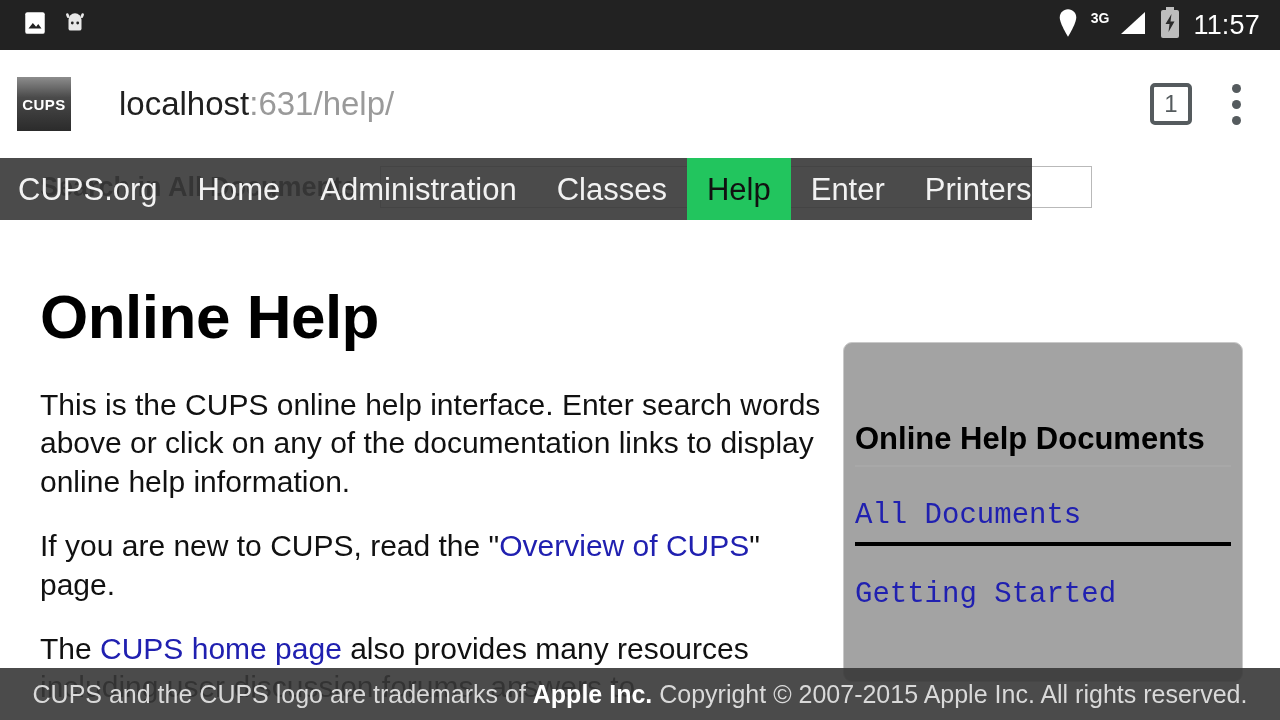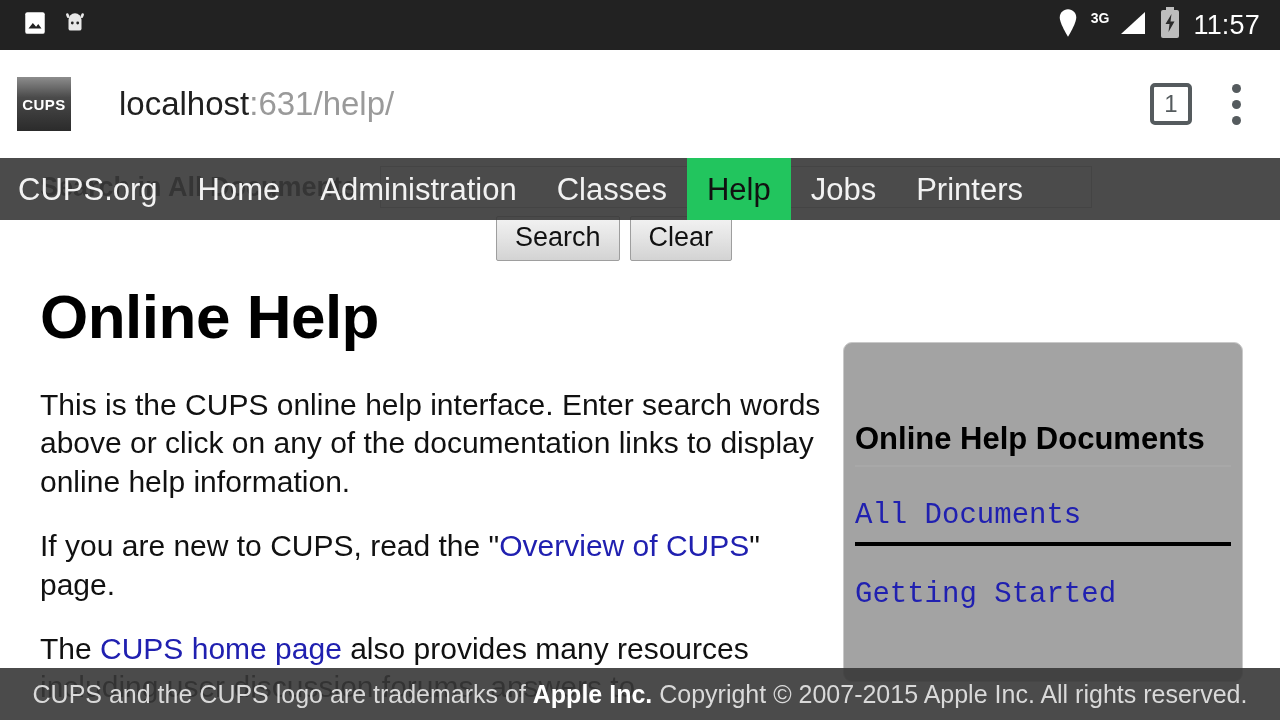--- a/index.html
+++ b/index.html
@@ -132,21 +132,21 @@
   }
   .side-link {
     display: block; font-size: 29px; color: #2020b0;
     text-decoration: none; padding-top: 32px; padding-bottom: 10px; font-family: Liberation Mono, monospace;
   }
   .side-link.current { border-bottom: 4px solid #000000; }
 
   
   #nav-bar {
     position: absolute; top: 158px; left: 0;
-    width: 1280px; height: 62px;
+    width: 1032px; height: 62px;
     background: rgba(55,55,55,0.90);
     display: flex; align-items: center;
     z-index: 20;
   }
   #nav-bar .nav-item {
     font-size: 31px; color: #f2f2f2;
     padding: 14px 20px 14px 20px;
     text-decoration: none; white-space: nowrap;
     line-height: 1;
   }
@@ -220,24 +220,20 @@
       <i></i>
       <i></i>
     </div>
 </div>
 
 <div id="page">
 
   <div id="search-form">
     <span id="search-label">Search in All Documents:</span><input id="search-input" type="text" placeholder="" style="">
   </div>
-  <div id="search-buttons">
-    <button class="form-btn">Search</button>
-    <button class="form-btn">Clear</button>
-  </div>
 
   <div id="body-cols">
     <div id="main-col">
       <h1 id="page-title">Online Help</h1>
       <p>This is the CUPS online help interface. Enter search words above or click on any of the documentation links to display online help information.</p>
       <p><span>If you are new to CUPS, read the "</span><a href="#">Overview of CUPS</a><span>" page.</span></p>
       <p><span>The </span><a href="#">CUPS home page</a><span> also provides many resources including user discussion forums, answers to</span></p>
     </div>
   </div>
 
@@ -247,19 +243,19 @@
     <a href="#" class="side-link">Getting Started</a>
   </div>
 </div>
 
 <div id="nav-bar">
   <a href="#" class="nav-item">CUPS.org</a>
   <a href="#" class="nav-item">Home</a>
   <a href="#" class="nav-item">Administration</a>
   <a href="#" class="nav-item">Classes</a>
   <a href="#" class="nav-item active">Help</a>
-  <a href="#" class="nav-item">Jobs</a>
+  <a href="#" class="nav-item">Enter</a>
   <a href="#" class="nav-item">Printers</a>
 </div>
 
 <div id="footer-bar">
   <div class="ftxt"><span>CUPS and the CUPS logo are trademarks of </span><b>Apple Inc.</b><span> Copyright © 2007-2015 Apple Inc. All rights reserved.</span></div>
 </div>
 
 </body></html>

